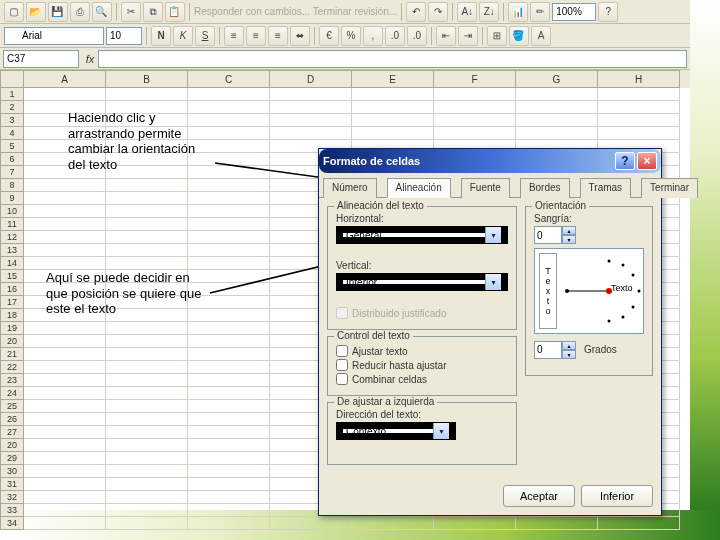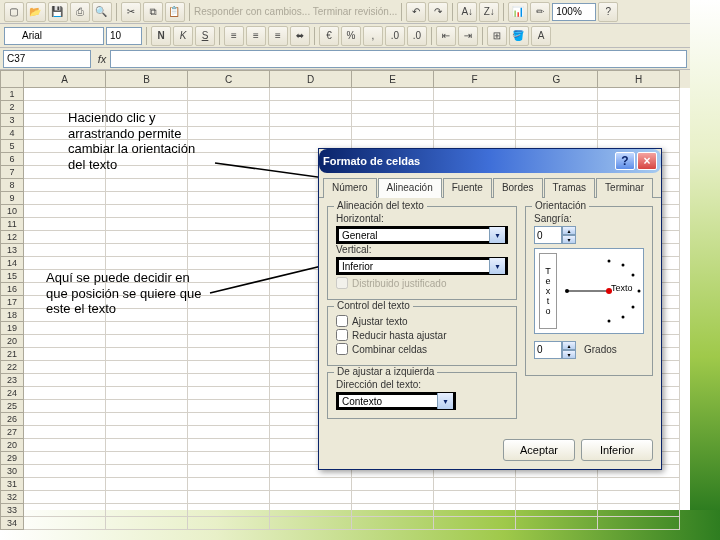--- a/index.html
+++ b/index.html
@@ -8,49 +8,49 @@
 .decor1 { position: absolute; left: 0; bottom: 0; width: 720px; height: 30px; background: linear-gradient(90deg, #fff 0%, #e8f0c8 30%, #9fc94a 70%, #2e7d20 100%); }
 .decor2 { position: absolute; right: 0; bottom: 30px; width: 30px; height: 510px; background: linear-gradient(180deg, #fff 0%, #e8f0c8 30%, #9fc94a 70%, #2e7d20 100%); }
 .excel { position: absolute; top: 0; left: 0; width: 690px; height: 510px; background: #fff; }
 .toolbar { display: flex; align-items: center; gap: 2px; padding: 2px 4px; background: #ece9d8; border-bottom: 1px solid #bbb; height: 24px; }
 .tbtn { width: 20px; height: 20px; background: linear-gradient(#f8f6f0,#e8e4d5); border: 1px solid #c8c4b0; border-radius: 2px; display: inline-flex; align-items: center; justify-content: center; font-size: 10px; color: #444; }
 .sep { width: 1px; height: 18px; background: #b5b2a0; margin: 0 2px; }
 .zoom-box { height: 18px; width: 44px; background: #fff; border: 1px solid #7f9db9; font-size: 10px; display: inline-flex; align-items: center; padding: 0 3px; }
 .fontname { height: 18px; width: 100px; background: #fff; border: 1px solid #7f9db9; font-size: 10px; display: inline-flex; align-items: center; padding: 0 17px; }
 .fontsize { height: 18px; width: 36px; background: #fff; border: 1px solid #7f9db9; font-size: 10px; display: inline-flex; align-items: center; padding: 0 3px; }
 .namebox-row { display: flex; align-items: center; background: #ece9d8; border-bottom: 1px solid #bbb; height: 22px; }
-.namebox { width: 88px; height: 18px; background: #fff; border: 1px solid #7f9db9; margin: 0 3px; display: flex; align-items: center; padding: 0 3px; font-size: 10px; }
+.namebox { width: 76px; height: 18px; background: #fff; border: 1px solid #7f9db9; margin: 0 3px; display: flex; align-items: center; padding: 0 3px; font-size: 10px; }
 .fx { width: 16px; height: 16px; display: inline-flex; align-items: center; justify-content: center; font-style: italic; color: #333; }
 .formula-bar { flex: 1; height: 18px; background: #fff; border: 1px solid #7f9db9; margin-right: 3px; }
 .grid { position: relative; }
 .colhdrs { display: flex; height: 18px; background: #ece9d8; }
 .rh-corner { width: 24px; border: 1px solid #aca899; background: #ece9d8; }
 .colhdr { width: 82px; border: 1px solid #aca899; border-left: none; background: #ece9d8; display: flex; align-items: center; justify-content: center; font-size: 10px; color: #333; }
 .rows { }
 .row { display: flex; height: 13px; }
 .rowhdr { width: 24px; border: 1px solid #aca899; border-top: none; background: #ece9d8; display: flex; align-items: center; justify-content: center; font-size: 9px; color: #333; }
 .cell { width: 82px; border-right: 1px solid #d4d0c8; border-bottom: 1px solid #d4d0c8; }
 .annot { position: absolute; font-size: 13px; line-height: 1.2; color: #000; font-weight: 500; }
 .arrow { position: absolute; stroke: #000; stroke-width: 1.5; fill: none; }
 .dialog { position: absolute; left: 318px; top: 148px; width: 344px; background: #ece9d8; border: 1px solid #0a246a; box-shadow: 2px 2px 6px rgba(0,0,0,0.4); }
 .titlebar { height: 24px; background: linear-gradient(90deg,#0a246a,#3f6fd8,#a6caf0); display: flex; align-items: center; padding: 0 4px; color: #fff; font-weight: bold; font-size: 11px; border-radius: 8px; }
 .titlebar .spacer { flex: 1; }
 .winbtn { width: 20px; height: 18px; margin-left: 2px; display: inline-flex; align-items: center; justify-content: center; border: 1px solid #fff; font-size: 12px; font-weight: bold; border-radius: 2px; }
 .winbtn.help { background: linear-gradient(#c3d9ff,#5c8de8); color: #0a246a; }
 .winbtn.close { background: linear-gradient(#f5a3a0,#d64541); color: #fff; }
-.tabs { display: flex; background: #ece9d8; border-bottom: 1px solid #919b9c; padding: 4px 4px 0 4px; gap: 1px; }
+.tabs { display: flex; background: #ece9d8; border-bottom: 1px solid #919b9c; padding: 4px 4px 0 4px; gap: 10px; }
 .tab { padding: 3px 8px 4px; font-size: 10px; background: #ece9d8; border: 1px solid #919b9c; border-bottom: none; position: relative; top: 1px; color: #333; }
 .tab.active { background: #fcfcfa; border-bottom: 1px solid #fcfcfa; }
 .dlgbody { padding: 8px; display: flex; gap: 8px; }
 .leftcol { flex: 1; }
 .rightcol { width: 128px; }
 .group { border: 1px solid #919b9c; padding: 6px 8px 8px; margin-bottom: 6px; position: relative; }
 .group-title { position: absolute; top: -7px; left: 6px; background: #ece9d8; padding: 0 3px; font-size: 10px; color: #333; }
 .lbl { font-size: 10px; color: #333; display: block; margin-bottom: 2px; }
-.combo { display: flex; height: 18px; background: #fff; border: 3px solid #000000; align-items: center; font-size: 10px; padding-left: 3px; margin-bottom: 0; }
+.combo { display: flex; height: 18px; background: #fff; border: 7px solid #000000; align-items: center; font-size: 10px; padding-left: 3px; margin-bottom: 16px; }
 .combo .dd { margin-left: auto; width: 16px; height: 16px; background: linear-gradient(#e8f0ff,#b8d0f0); border-left: 1px solid #7f9db9; display: flex; align-items: center; justify-content: center; font-size: 8px; color: #0a246a; }
 .chk { display: flex; align-items: center; gap: 4px; font-size: 10px; color: #333; margin: 2px 0; }
 .chk input { width: 12px; height: 12px; }
 .chk.disabled { color: #aca899; }
 .indent-row { display: flex; align-items: center; gap: 4px; }
 .spin { display: flex; height: 18px; }
 .spin input { width: 28px; border: 1px solid #7f9db9; font-size: 10px; padding: 0 2px; }
 .spin .arrows { width: 14px; display: flex; flex-direction: column; }
 .spin .arrows div { flex:1; background: linear-gradient(#e8f0ff,#b8d0f0); border: 1px solid #7f9db9; font-size: 6px; display:flex; align-items:center; justify-content:center; }
 .orient-box { background: #fff; border: 1px solid #7f9db9; height: 86px; display: flex; padding: 4px; gap: 4px; }

